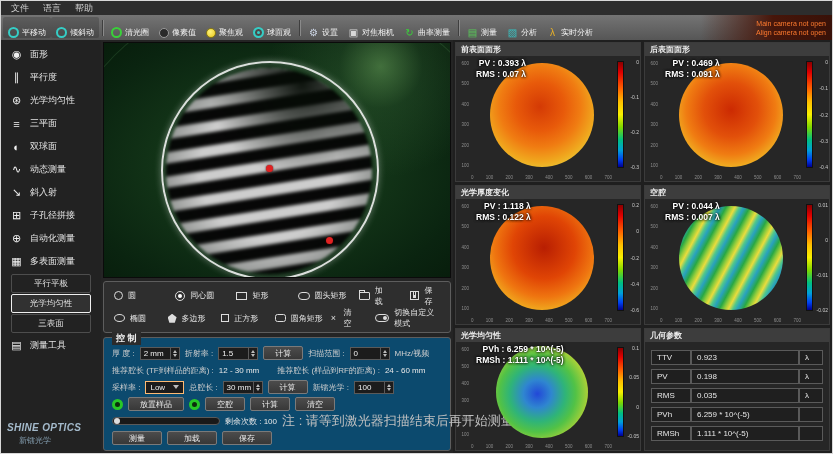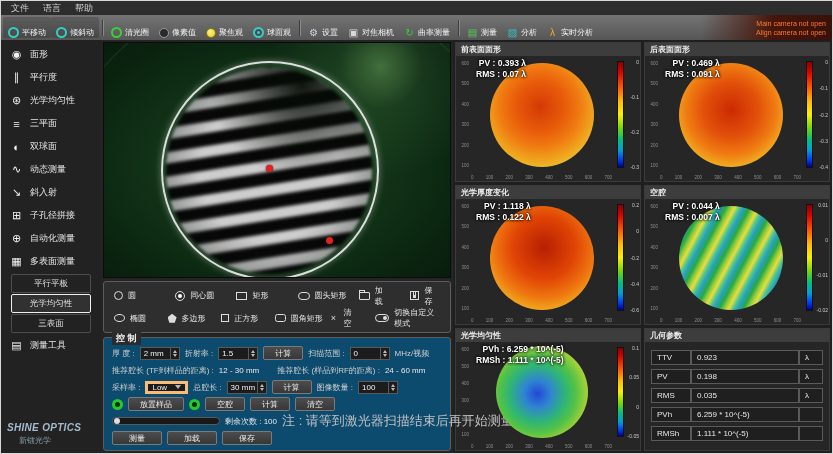--- a/index.html
+++ b/index.html
@@ -86,21 +86,21 @@
   .control { flex:1; margin-top:4px; position:relative; border:1px solid #5d5d5d; border-radius:3px; background:#0c4a6e; padding:8px 17px 2px 8px; }
   .control-title { position:absolute; top:-6px; left:8px; background:#2b2b2b; padding:0 4px; font-size:9px; font-weight:bold; color:#f0f0f0; }
   .c-row { display:flex; align-items:center; gap:5px; font-size:8px; color:#cfcfcf; margin-bottom:3px; height:14px; }
   .lbl { white-space:nowrap; }
   .lblv { white-space:nowrap; color:#e8e8e8; }
   .spin { display:inline-flex; align-items:center; background:#1c1c1c; border:1px solid #5a5a5a; height:13px; font-size:8px; color:#f0f0f0; padding-left:3px; }
   .spin .val { min-width:26px; }
   .arrows { display:flex; flex-direction:column; justify-content:center; gap:1px; border-left:1px solid #5a5a5a; height:100%; padding:0 2px; }
   .au { width:0; height:0; border-left:2.5px solid transparent; border-right:2.5px solid transparent; border-bottom:3px solid #bbb; }
   .ad { width:0; height:0; border-left:2.5px solid transparent; border-right:2.5px solid transparent; border-top:3px solid #bbb; }
-  .dd { display:inline-flex; align-items:center; gap:8px; background:#1c1c1c; border:3px solid #fdba74; height:13px; padding:0 4px; font-size:8px; color:#f0f0f0; }
+  .dd { display:inline-flex; align-items:center; gap:8px; background:#1c1c1c; border:1px solid #fdba74; height:13px; padding:0 4px; font-size:8px; color:#f0f0f0; }
   .caret { width:0; height:0; border-left:3px solid transparent; border-right:3px solid transparent; border-top:4px solid #bbb; }
   .btn { background:linear-gradient(#4c4c4c,#383838); border:1px solid #7a7a7a; border-radius:2px; color:#eee; font-size:8px; padding:0 11px; height:14px; display:inline-flex; align-items:center; font-family:inherit; }
   .btn.wide { padding:0 16px; }
   .led { width:11px; height:11px; border-radius:50%; border:3px solid #27c827; background:#0c2d0c; flex:0 0 auto; }
   .slider { width:108px; height:8px; background:#191919; border:1px solid #5a5a5a; border-radius:4px; position:relative; flex:0 0 auto; }
   .slider::after { content:""; position:absolute; left:1px; top:50%; transform:translateY(-50%); width:6px; height:6px; border-radius:50%; background:#ddd; }
   .note { font-size:13px; color:#c0c0c0; white-space:nowrap; }
 
   
   .right { flex:1; display:flex; flex-direction:column; padding:2px; gap:3px; background:#1f1f1f; }
@@ -371,21 +371,21 @@
           </div>
           <span class="lbl">总腔长 :</span>
           <div class="spin">
             <span class="val">30 mm</span>
             <span class="arrows">
                 <i class="au"></i>
                 <i class="ad"></i>
               </span>
           </div>
           <button class="btn">计算</button>
-          <span class="lbl">图像数量 :</span>
+          <span class="lbl">新镭光学 :</span>
           <div class="spin">
             <span class="val">100</span>
             <span class="arrows">
                 <i class="au"></i>
                 <i class="ad"></i>
               </span>
           </div>
         </div>
 
         <div class="c-row">

